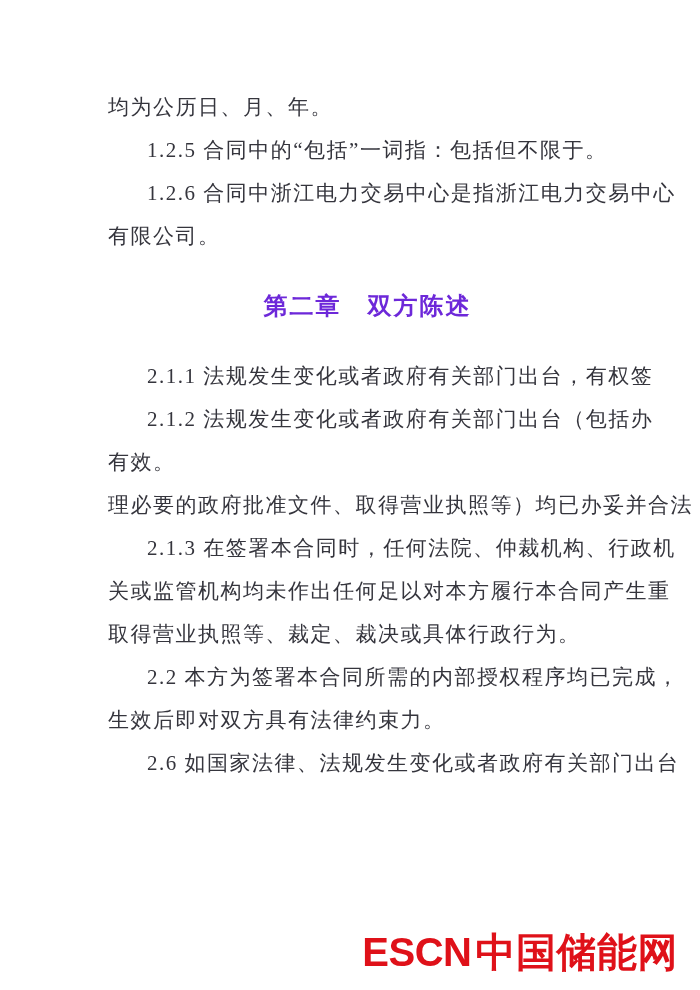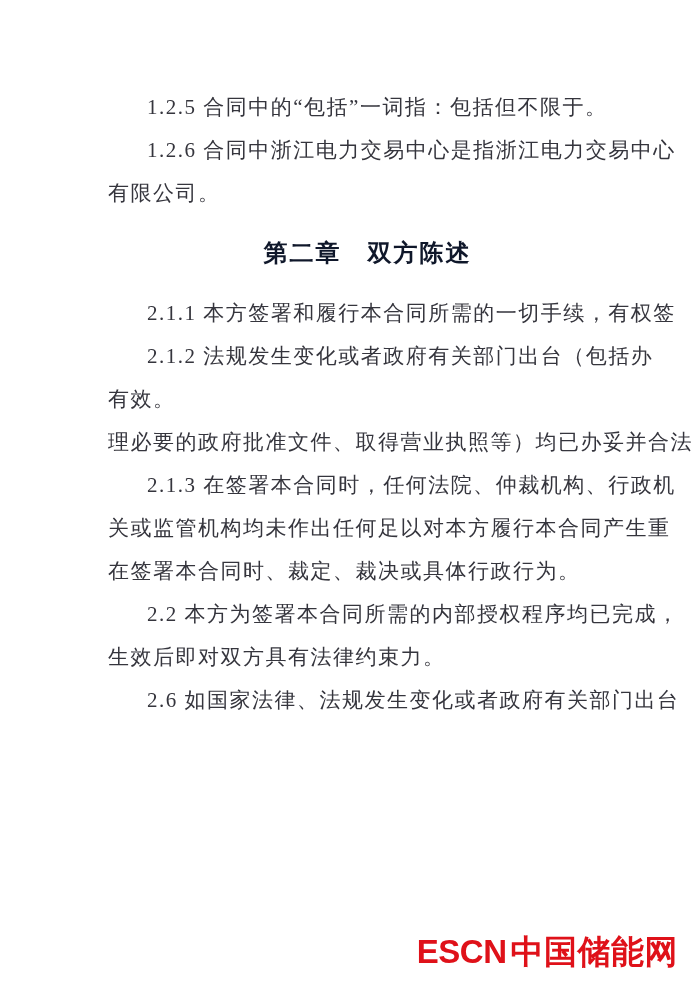--- a/index.html
+++ b/index.html
@@ -30,58 +30,59 @@
     text-align: left;
   }
   .line.indent {
     padding-left: 39px;
   }
   .heading {
     font-size: 24px;
     font-weight: bold;
     line-height: 43px;
     letter-spacing: 2px;
-    color: #0f172a;
+    color: #6d28d9;
     text-align: center;
-    margin: 17px 0;
+    margin: 27px 0;
     white-space: nowrap;
   }
   .logo {
     position: absolute;
     top: 934px;
     right: 22px;
     font-family: "Liberation Sans", sans-serif;
     font-weight: bold;
-    font-size: 33px;
+    font-size: 40px;
     line-height: 36px;
     color: #df1119;
     white-space: nowrap;
     letter-spacing: 0.5px;
   }
   .logo .latin {
     letter-spacing: -0.5px;
     margin-right: 4px;
   }
 </style>
 </head>
 <body>
 
 <div class="page">
   <div class="content">
+    <div class="line">均为公历日、月、年。</div>
     <div class="line indent">1.2.5 合同中的“包括”一词指：包括但不限于。</div>
     <div class="line indent">1.2.6 合同中浙江电力交易中心是指浙江电力交易中心</div>
     <div class="line">有限公司。</div>
     <div class="heading">第二章　双方陈述</div>
-    <div class="line indent">2.1.1 本方签署和履行本合同所需的一切手续，有权签</div>
+    <div class="line indent">2.1.1 法规发生变化或者政府有关部门出台，有权签</div>
     <div class="line indent">2.1.2 法规发生变化或者政府有关部门出台（包括办</div>
     <div class="line">有效。</div>
     <div class="line">理必要的政府批准文件、取得营业执照等）均已办妥并合法</div>
     <div class="line indent">2.1.3 在签署本合同时，任何法院、仲裁机构、行政机</div>
     <div class="line">关或监管机构均未作出任何足以对本方履行本合同产生重</div>
-    <div class="line">在签署本合同时、裁定、裁决或具体行政行为。</div>
+    <div class="line">取得营业执照等、裁定、裁决或具体行政行为。</div>
     <div class="line indent">2.2 本方为签署本合同所需的内部授权程序均已完成，</div>
     <div class="line">生效后即对双方具有法律约束力。</div>
     <div class="line indent">2.6 如国家法律、法规发生变化或者政府有关部门出台</div>
   </div>
 
   <div class="logo">
     <span class="latin">ESCN</span><span class="chinese">中国储能网</span>
   </div>
 </div>
 

